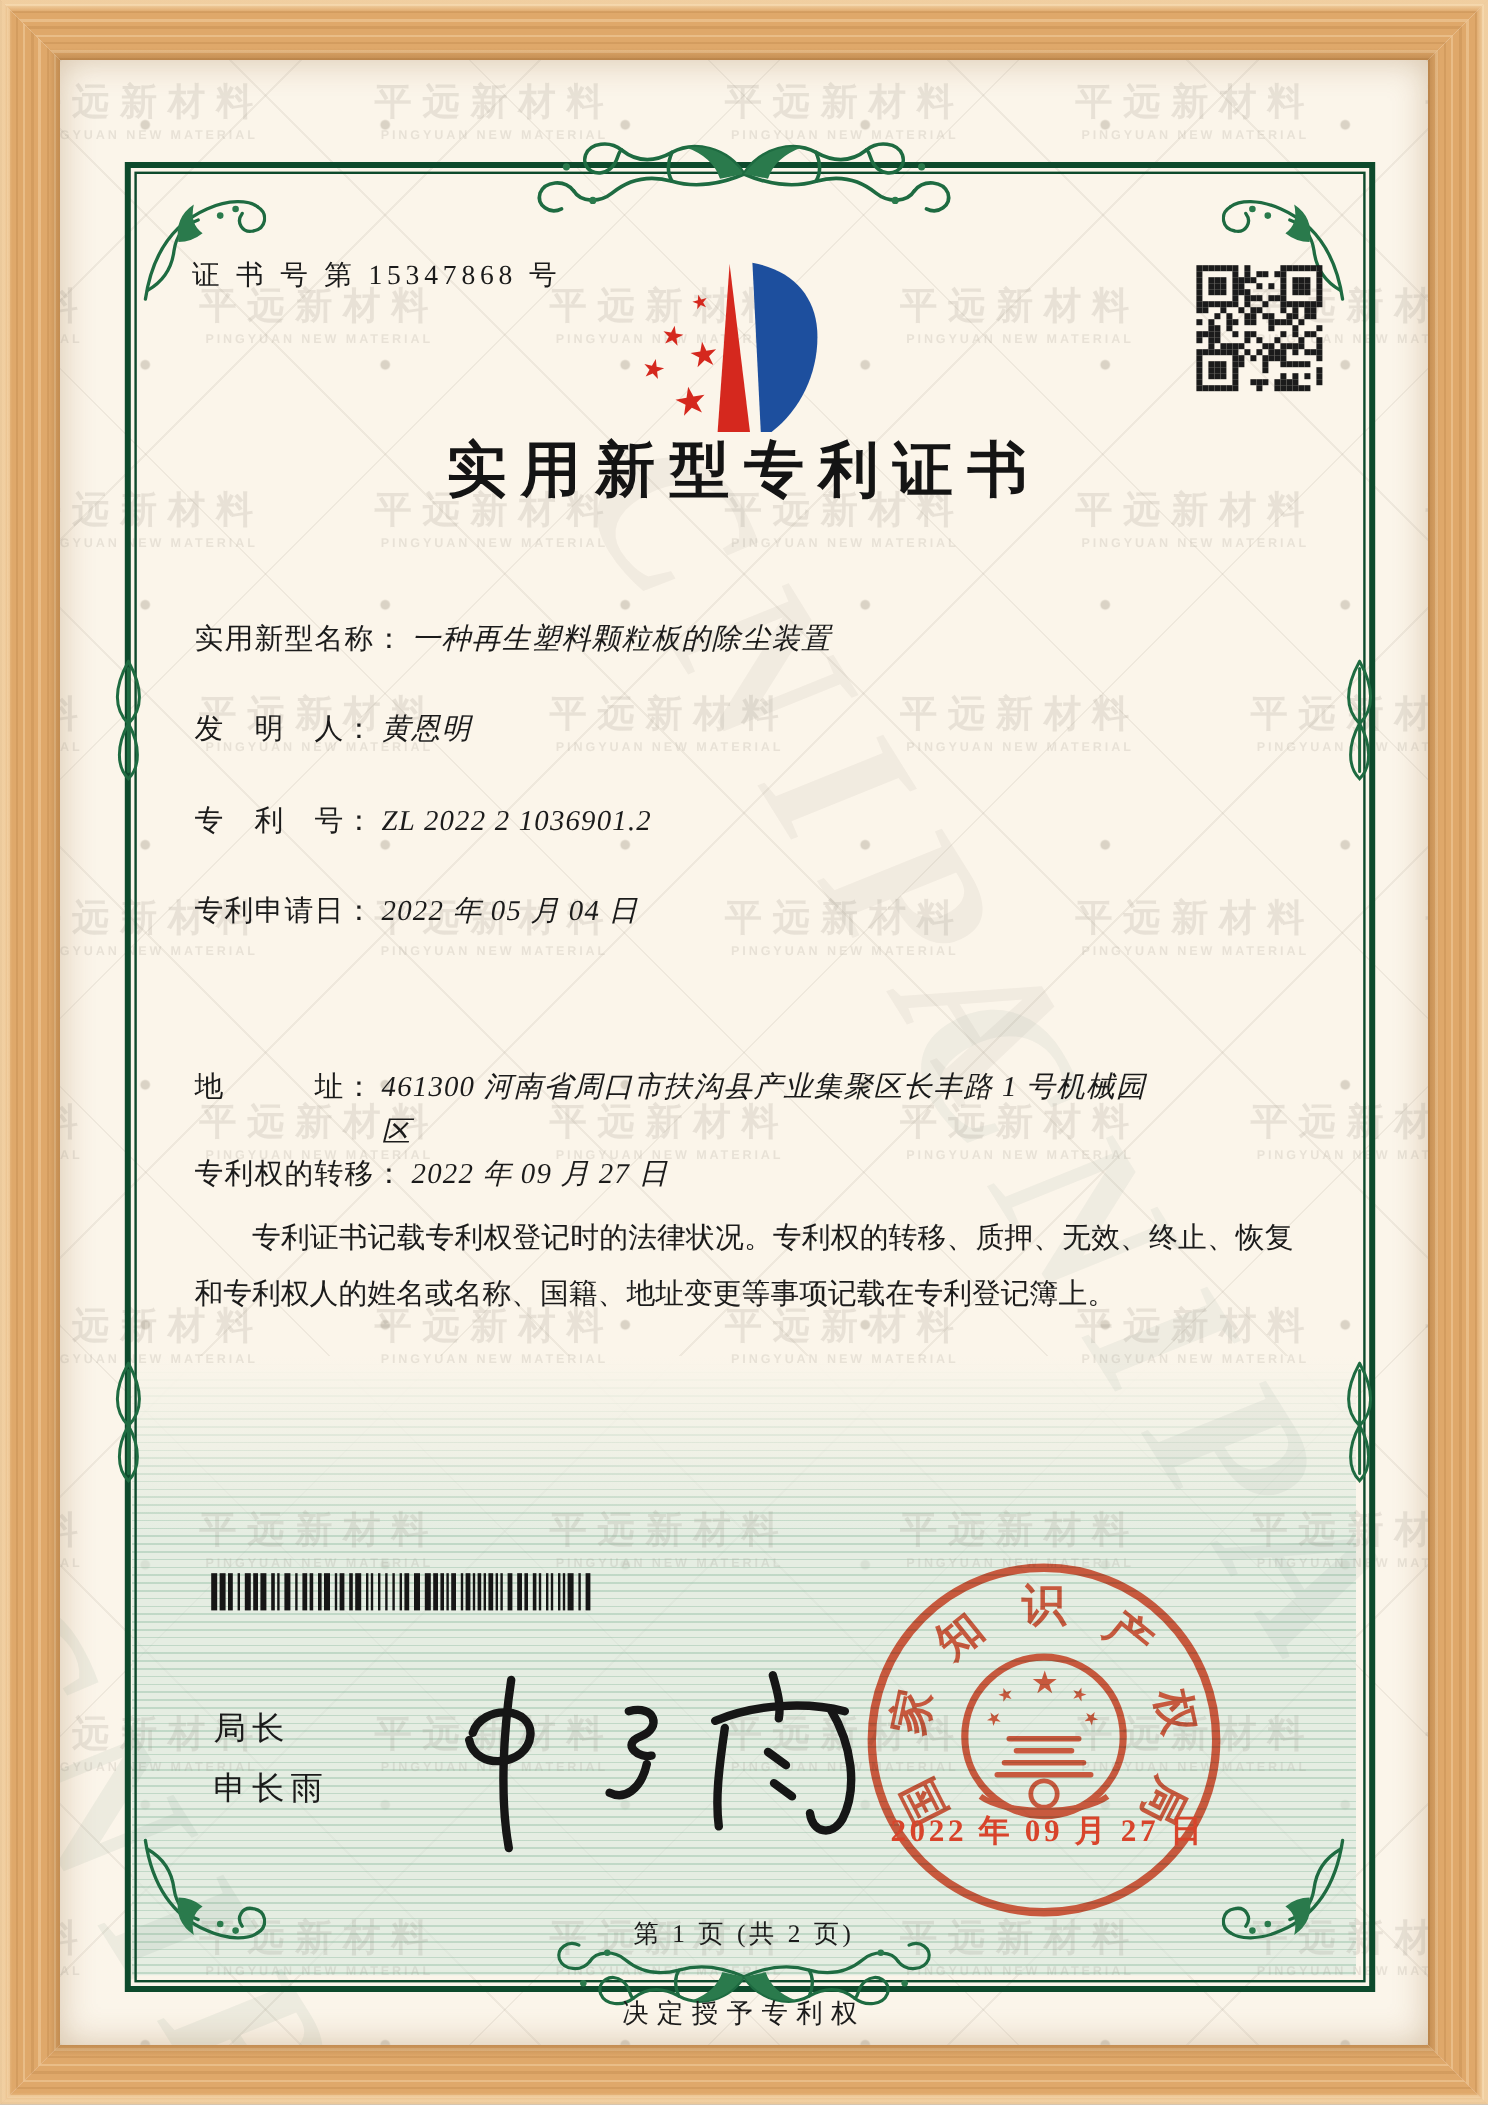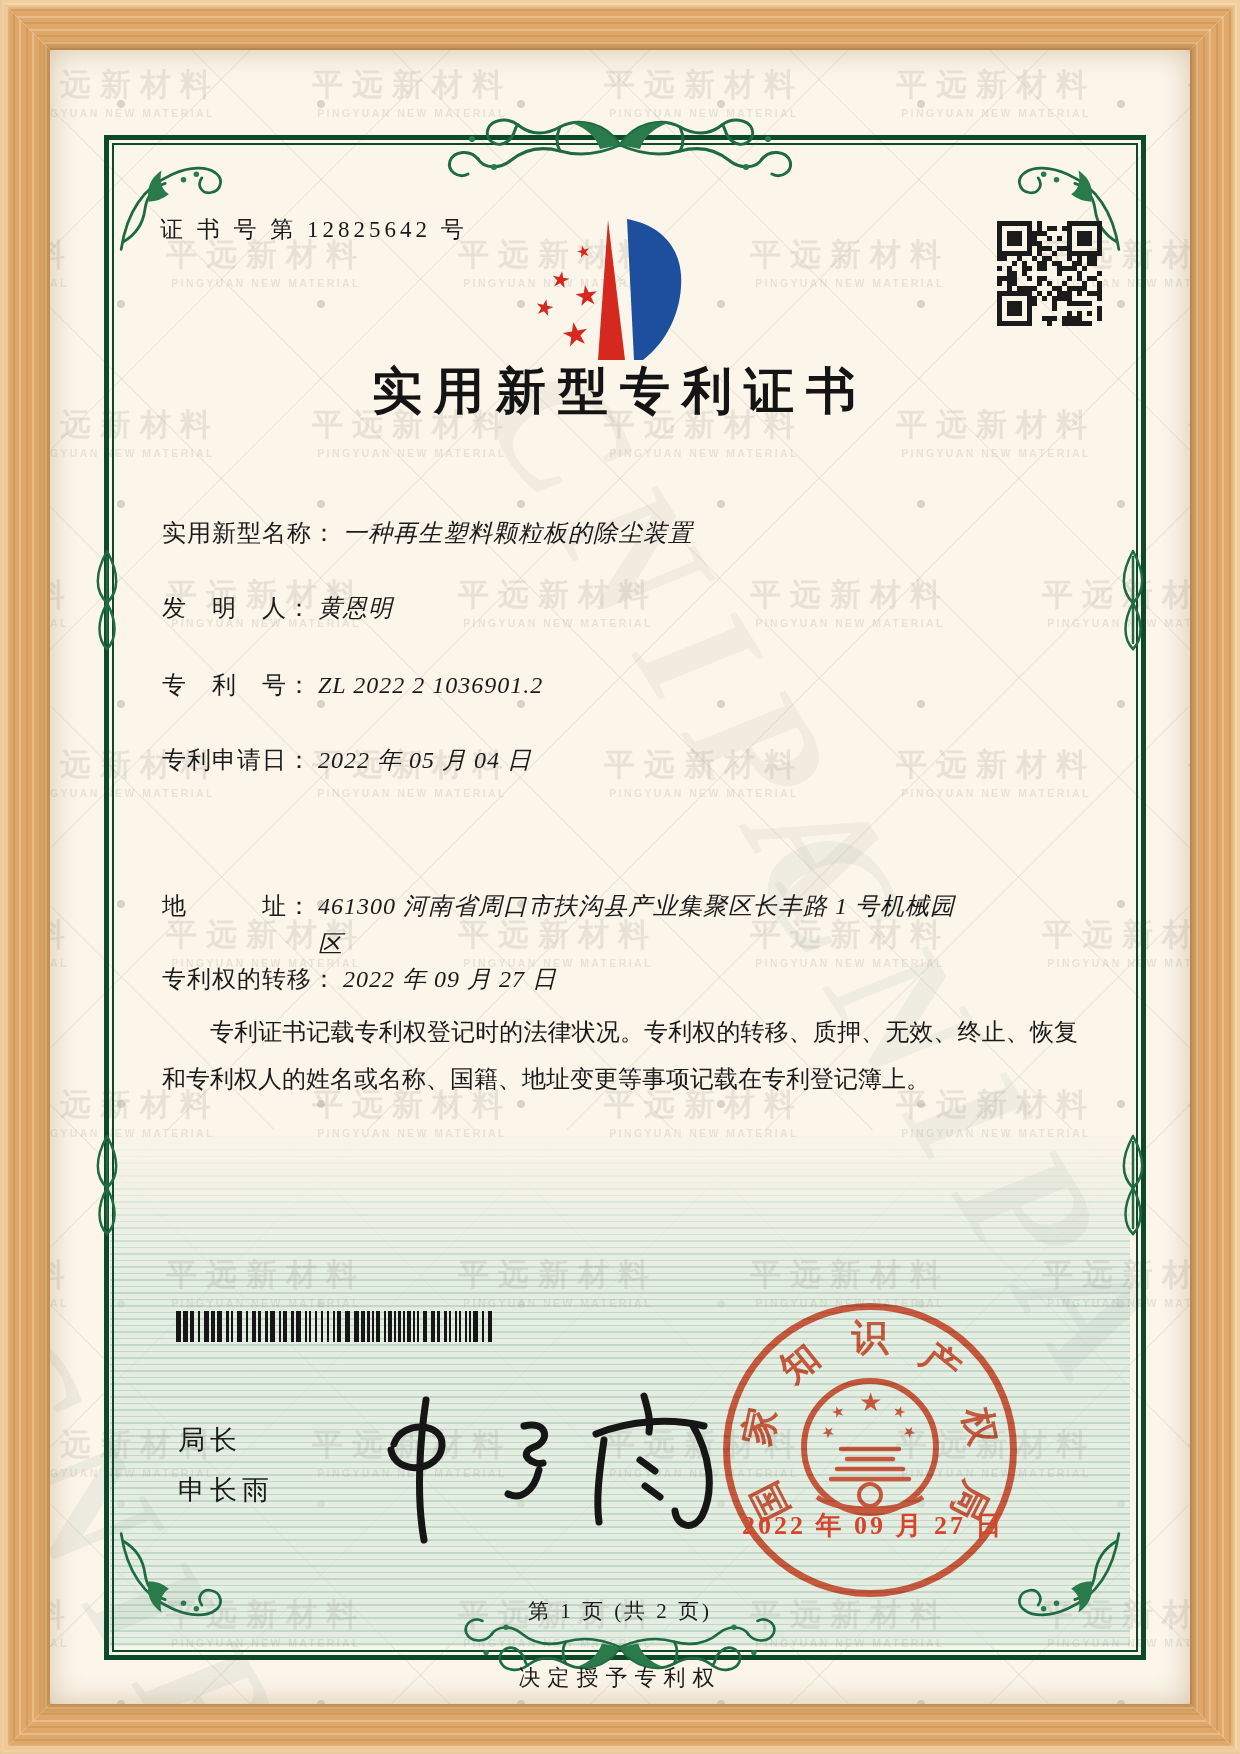--- a/index.html
+++ b/index.html
@@ -372,21 +372,21 @@
   <svg class="orn" style="left:87px;top:1130px" width="40" height="110">
       <use href="#sym-side"></use>
     </svg>
   <svg class="orn" style="left:1113px;top:545px" width="40" height="110">
       <use href="#sym-side"></use>
     </svg>
   <svg class="orn" style="left:1113px;top:1130px" width="40" height="110">
       <use href="#sym-side"></use>
     </svg>
 
-  <div class="txt cert-no">证 书 号 第 12825642 号</div>
+  <div class="txt cert-no">证 书 号 第 15347868 号</div>
 
   <svg class="txt logo" width="160" height="150" viewBox="0 0 160 150">
     <polygon points="78,7 95,147 68,147" fill="#d5281e"></polygon>
     <path d="M97,6 L104,147 L113,147 C139,127 153,94 151,62 C149,33 130,12 97,6 Z" fill="#1d4f9e"></path>
     <g fill="#d5281e" font-family="'DejaVu Sans',sans-serif">
       <text x="46" y="44" font-size="16" transform="rotate(-14 53 38)">★</text>
       <text x="21" y="74" font-size="22" transform="rotate(10 30 66)">★</text>
       <text x="44" y="92" font-size="28" transform="rotate(-8 57 82)">★</text>
       <text x="5" y="102" font-size="22" transform="rotate(12 15 94)">★</text>
       <text x="31" y="132" font-size="32" transform="rotate(-10 47 120)">★</text>

